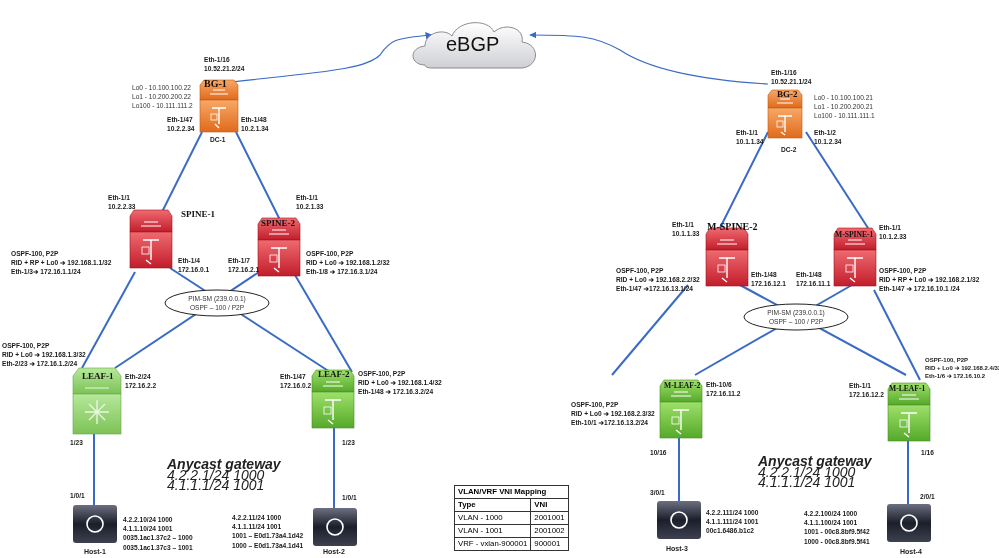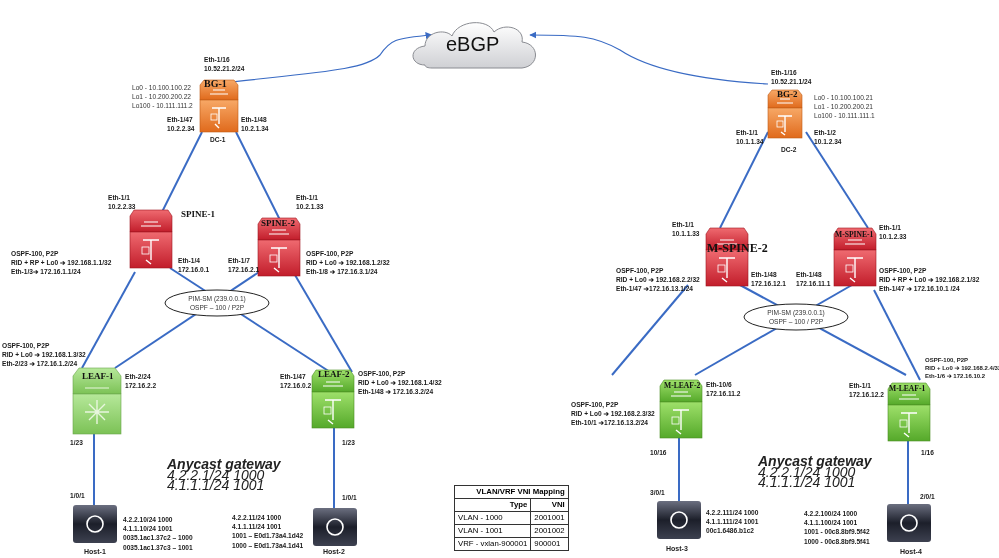--- a/index.html
+++ b/index.html
@@ -8,21 +8,21 @@
   .lbl { position:absolute; font-size:6.6px; font-weight:bold; color:#1a1a1a; line-height:9.2px; white-space:nowrap; }
   .lbl.light { font-weight:normal; color:#333; }
   .lbl div { white-space:nowrap; }
   .gw { position:absolute; font-size:14px; font-style:italic; color:#222; line-height:10.5px; white-space:nowrap; }
   .gw .t { font-weight:bold; }
   .dev-name { font-family:Liberation Serif, serif; font-weight:bold; }
   .host-name { position:absolute; font-size:7px; font-weight:bold; color:#222; white-space:nowrap; }
   .ell-text { position:absolute; font-size:6.6px; color:#333; line-height:9px; text-align:center; width:110px; }
   #vni-table { position:absolute; left:454px; top:485px; border-collapse:collapse; font-size:7.8px; font-family:"Liberation Sans", sans-serif; border:1.5px solid #111; }
   #vni-table td, #vni-table th { border:1px solid #333; padding:0 3px; height:12px; line-height:12px; }
-  #vni-table th { font-weight:bold; text-align:right; }
+  #vni-table th { font-weight:bold; text-align:left; }
   #vni-table td.vni { text-align:left; }
   .cloud-text { position:absolute; left:446px; top:33px; font-size:20px; color:#111; }
 </style>
 </head>
 <body>
 
 <svg id="diagram" width="999" height="558" viewBox="0 0 999 558">
   <defs>
     <linearGradient id="g-orange" x1="0" y1="0" x2="0" y2="1">
       <stop offset="0" stop-color="#f7a866"></stop>
@@ -187,21 +187,21 @@
 
 <div class="lbl dev-name" style="left:204px;top:79px;font-size:10px;color:#111;">BG-1</div>
 <div class="lbl" style="left:210px;top:135px;">DC-1</div>
 <div class="lbl dev-name" style="left:133px;top:210px;font-size:9px;color:#111;margin-left:48px;">SPINE-1</div>
 <div class="lbl dev-name" style="left:261px;top:219px;font-size:9px;color:#111;">SPINE-2</div>
 <div class="lbl dev-name" style="left:82px;top:372px;font-size:9px;color:#111;">LEAF-1</div>
 <div class="lbl dev-name" style="left:318px;top:370px;font-size:9px;color:#111;">LEAF-2</div>
 
 <div class="lbl dev-name" style="left:777px;top:90px;font-size:9px;color:#111;">BG-2</div>
 <div class="lbl" style="left:781px;top:145px;">DC-2</div>
-<div class="lbl dev-name" style="left:707px;top:244px;font-size:12px;color:#111;">M-SPINE-2</div>
+<div class="lbl dev-name" style="left:707px;top:222px;font-size:10px;color:#111;">M-SPINE-2</div>
 <div class="lbl dev-name" style="left:835px;top:230px;font-size:7.6px;color:#111;">M-SPINE-1</div>
 <div class="lbl dev-name" style="left:664px;top:381px;font-size:7.6px;color:#111;">M-LEAF-2</div>
 <div class="lbl dev-name" style="left:889px;top:384px;font-size:7.6px;color:#111;">M-LEAF-1</div>
 
 <div class="lbl" style="left:204px;top:55px;">
   <div>Eth-1/16</div>
     <div>10.52.21.2/24</div>
 </div>
 <div class="lbl light" style="left:132px;top:83px;">
   <div>Lo0 - 10.100.100.22</div>

